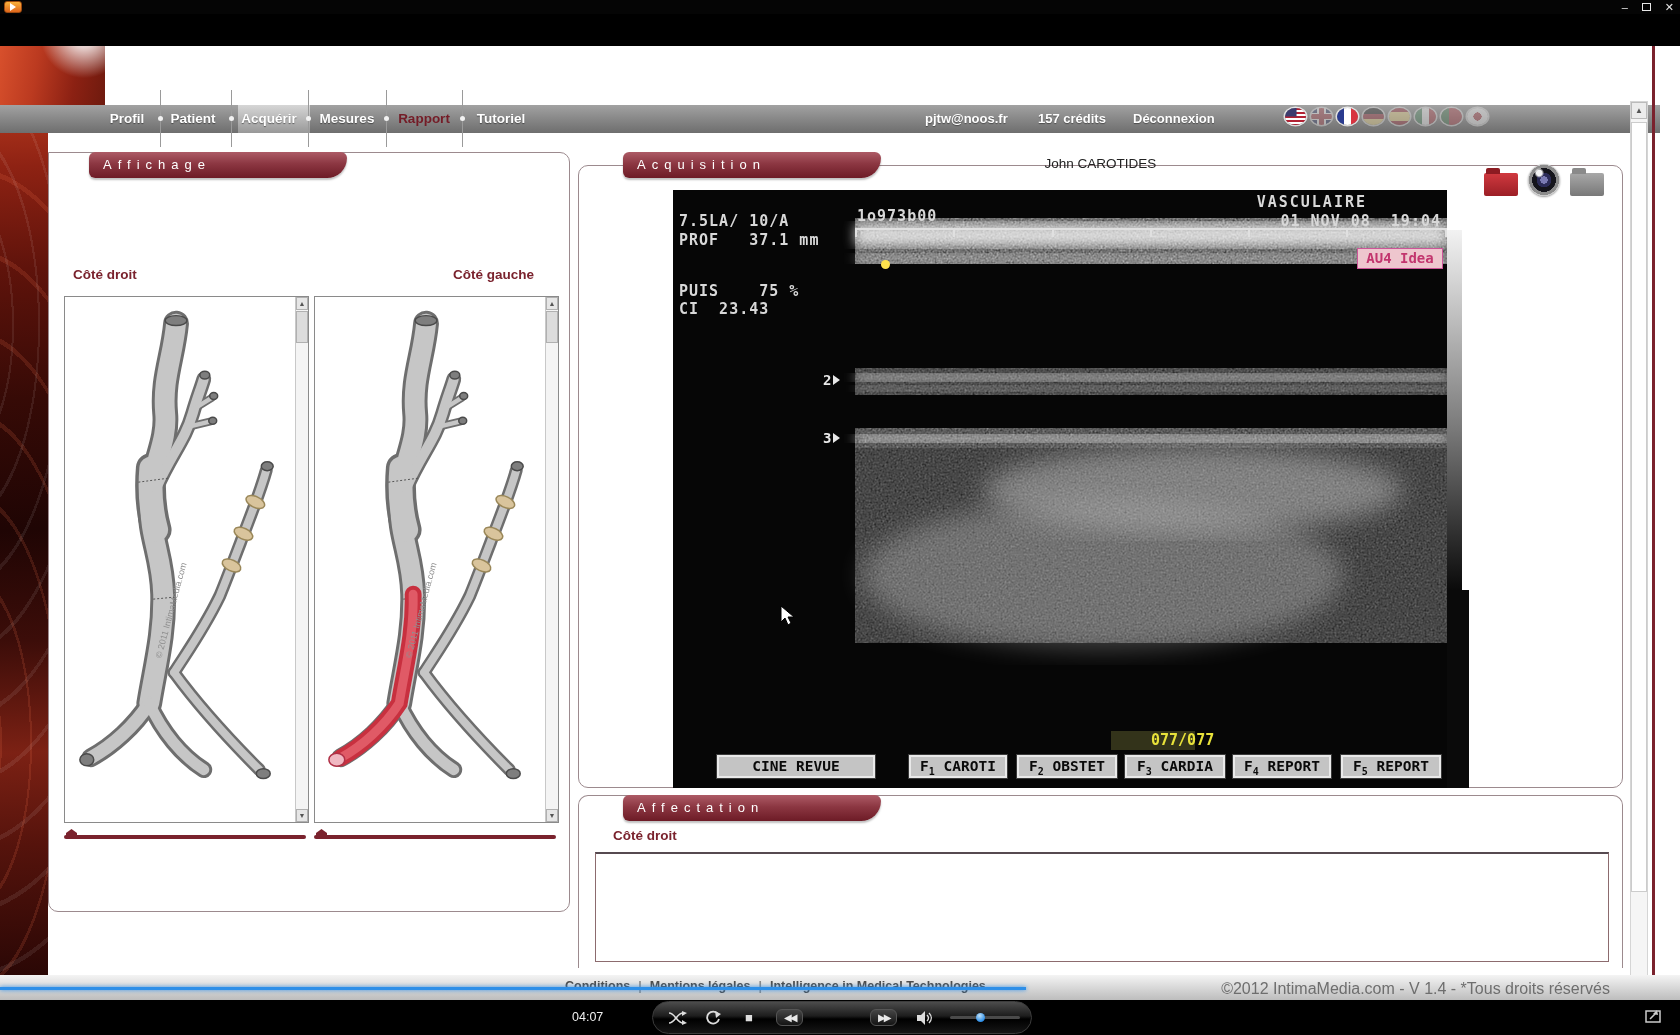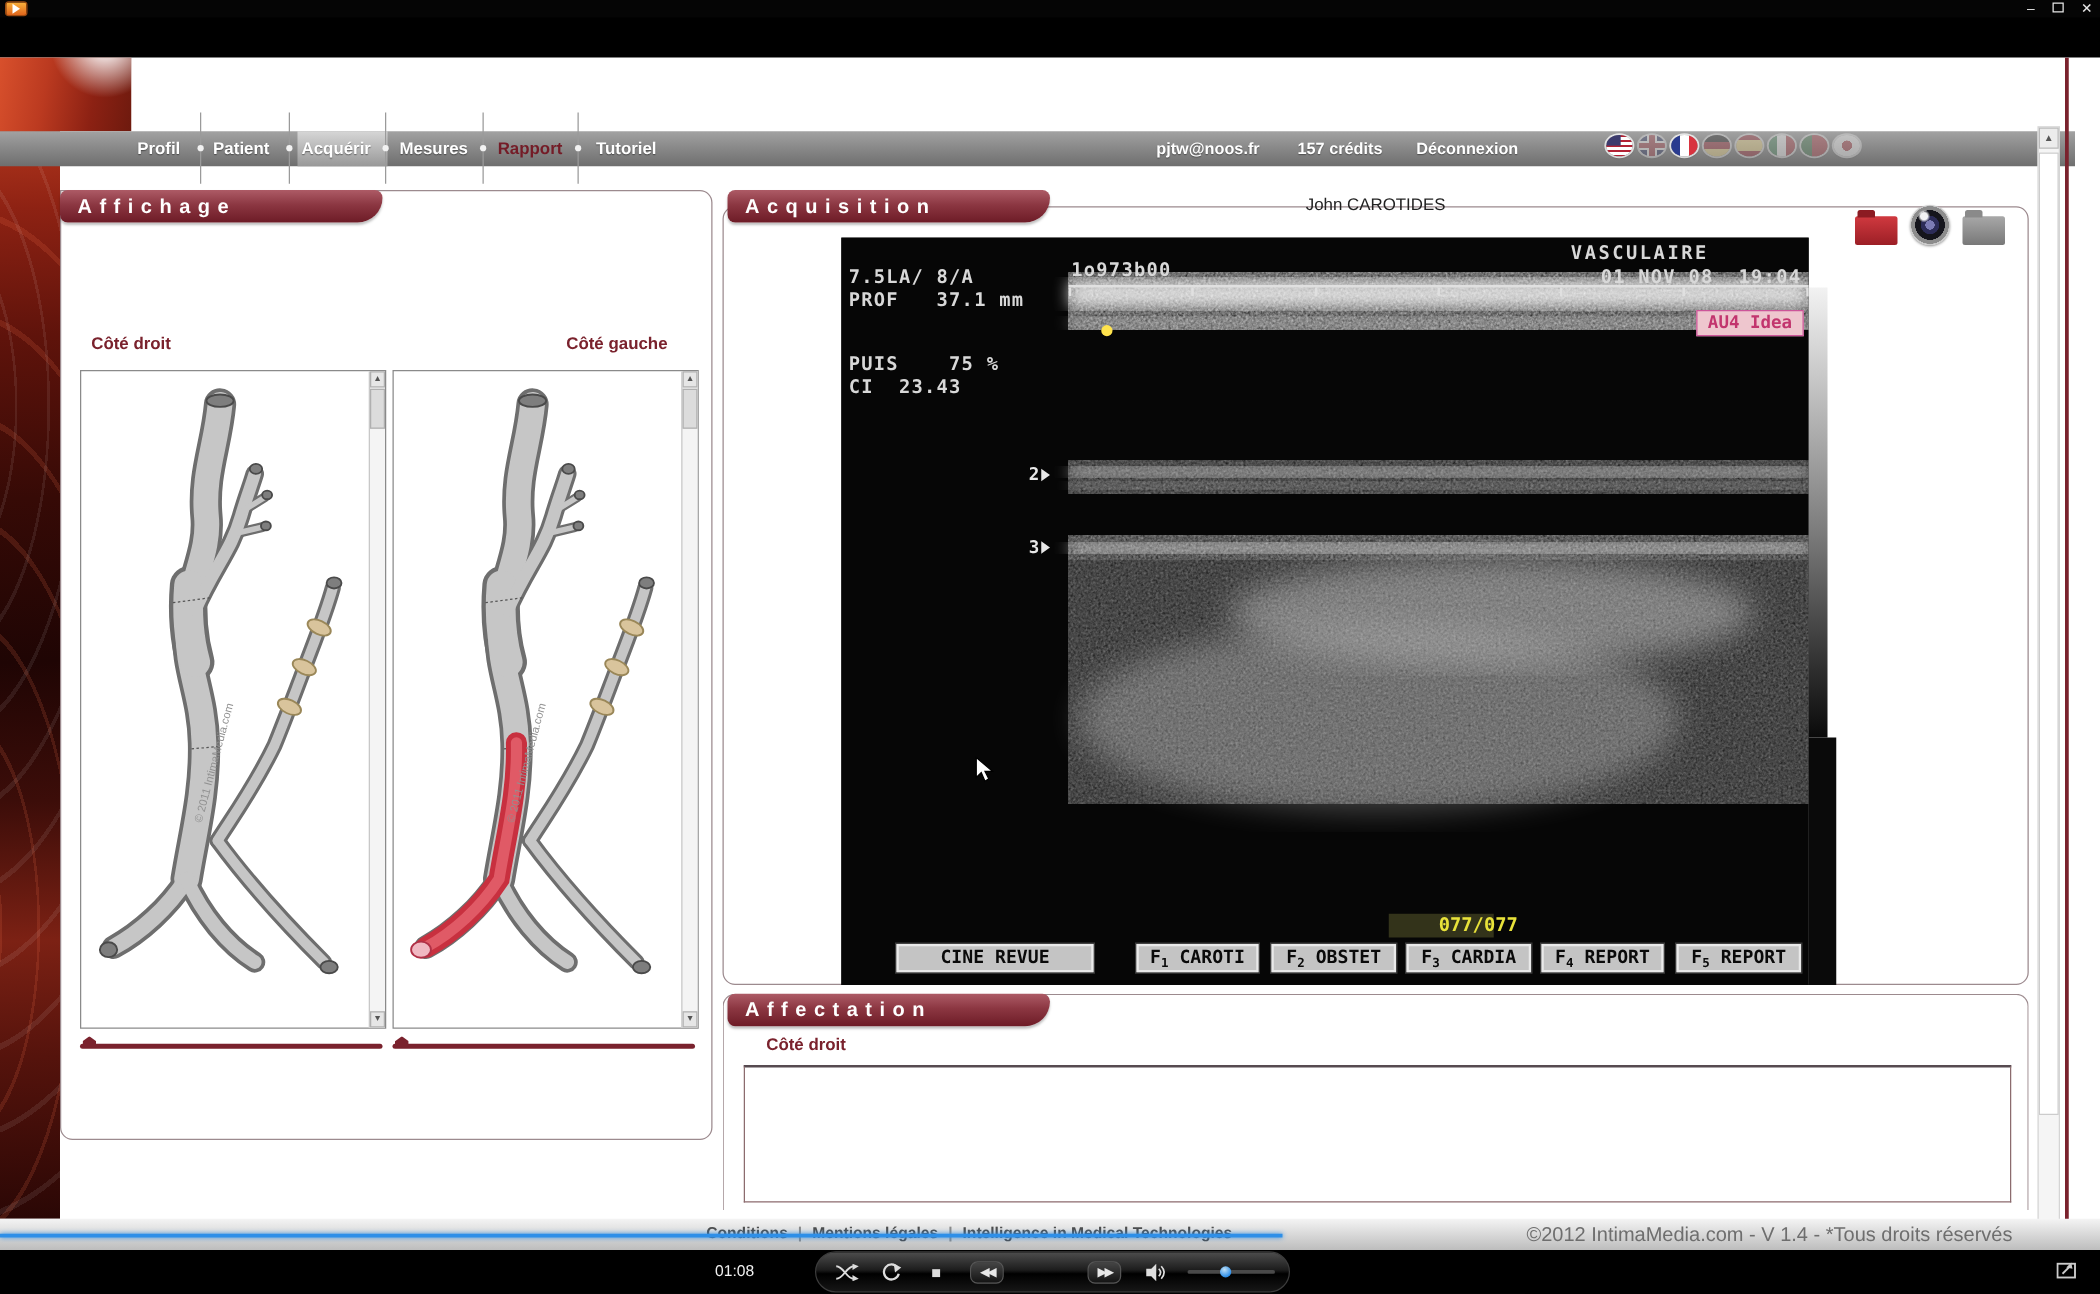--- a/index.html
+++ b/index.html
@@ -68,24 +68,24 @@
              linear-gradient(90deg,transparent 30%,#fff 30% 70%,transparent 70%),#29367c; }
   .flag-fr { background:linear-gradient(90deg,#2a3b8f 33%,#fff 33% 66%,#d8333f 66%); }
   .flag-de { background:linear-gradient(180deg,#222 33%,#c23 33% 66%,#e8c34a 66%); }
   .flag-es { background:linear-gradient(180deg,#c23 25%,#e8c34a 25% 75%,#c23 75%); }
   .flag-it { background:linear-gradient(90deg,#2f8a4c 33%,#fff 33% 66%,#d8333f 66%); }
   .flag-pt { background:linear-gradient(90deg,#2f7a3c 40%,#d8333f 40%); }
   .flag-jp { background:radial-gradient(circle at 50% 50%,#d8333f 0 30%,#fff 31%); }
 
   
   .panel { position:absolute; background:#fff; border:1px solid #9c8a8e; border-radius:10px; }
-  .panel-tab { position:absolute; height:26px; color:#fff; font-size:16px; font-weight:bold; letter-spacing:6px;
+  .panel-tab { position:absolute; height:26px; color:#fff; font-size:13px; font-weight:normal; letter-spacing:6px;
                padding:5px 0 0 14px; border-radius:8px 8px 26px 8px;
                background:linear-gradient(180deg,#ad5b66 0%,#8c3742 45%,#6d1b26 100%);
-               box-shadow:0 2px 2px rgba(0,0,0,.25); z-index:5; }
+               box-shadow:0 2px 2px rgba(0,0,0,.25); z-index:5;margin-left:41px; }
 
   .panel-affichage { left:48px; top:106px; width:522px; height:760px; border-radius:0 10px 10px 10px; }
   .cote-label { position:absolute; top:114px; color:#7a222d; font-weight:bold; font-size:13.5px; }
   .diagram-box { position:absolute; top:143px; width:245px; height:527px; border:1px solid #8a8a8a; background:#fff; }
   .box-scroll { position:absolute; right:0; top:0; width:13px; height:100%; background:#f4f4f4; border-left:1px solid #c8c8c8; }
   .box-scroll .sb-btn { position:absolute; left:0; width:12px; height:13px; background:#e6e6e6; border:1px solid #b0b0b0;
                         font-size:7px; color:#555; text-align:center; line-height:12px; }
   .box-scroll .sb-up { top:0; } .box-scroll .sb-down { bottom:0; }
   .box-scroll .sb-thumb { position:absolute; left:0; top:14px; width:12px; height:32px; background:#dcdcdc; border:1px solid #b0b0b0; }
   .hslider { position:absolute; top:682px; height:4px; background:#7a222d; border-radius:2px; }
@@ -347,21 +347,21 @@
         <rect x="182" y="178" width="592" height="27" filter="url(#noiseF)" opacity="0.5"></rect>
         <rect x="182" y="245" width="592" height="7" fill="#e0e0e0" filter="url(#blur6)" opacity="0.8"></rect>
         <rect x="182" y="238" width="592" height="20" filter="url(#noiseF)" opacity="0.6"></rect>
         <ellipse cx="520" cy="300" rx="210" ry="42" fill="#b8b8b8" filter="url(#blur12)" opacity="0.45"></ellipse>
         <ellipse cx="430" cy="385" rx="240" ry="75" fill="#8a8a8a" filter="url(#blur12)" opacity="0.45"></ellipse>
         <rect x="182" y="258" width="592" height="195" filter="url(#noiseF)" opacity="0.45"></rect>
       </svg>
 
       <span class="us-text" style="right:80px; top:3px; letter-spacing:2px">VASCULAIRE</span>
       <span class="us-text" style="right:6px; top:22px">01 NOV 08  19:04</span>
-      <span class="us-text" style="left:6px; top:22px">7.5LA/ 8/A</span>
+      <span class="us-text" style="left:6px; top:22px">7.5LA/ 10/A</span>
       <span class="us-text" style="left:6px; top:41px">PROF   37.1 mm</span>
       <span class="us-text" style="left:184px; top:17px">1o973b00</span>
       <span class="us-text" style="left:6px; top:92px">PUIS    75 %</span>
       <span class="us-text" style="left:6px; top:110px">CI  23.43</span>
 
       <div class="us-ruler">
         <i style="left:0"></i>
           <i style="left:98px"></i>
           <i style="left:197px"></i>
           <i style="left:295px"></i>
@@ -415,21 +415,21 @@
     <div class="footer">
       <div class="footer-links">
         <span class="lnk">Conditions</span><span class="sep">|</span><span class="lnk">Mentions légales</span><span class="sep">|</span><span class="lnk">Intelligence in Medical Technologies</span>
       </div>
       <span class="copyright">©2012 IntimaMedia.com - V 1.4 - *Tous droits réservés</span>
     </div>
     <div class="progressline"></div>
   </div>
 
   <div class="playerbar">
-    <span class="ptime">01:08</span>
+    <span class="ptime">04:07</span>
     <div class="pill"></div>
 
     <div class="pctl" style="left:668px">
       <svg width="20" height="14">
         <path d="M1,12 C7,12 9,2 15,2" stroke="#ddd" stroke-width="1.6" fill="none"></path>
         <path d="M1,2 C7,2 9,12 15,12" stroke="#ddd" stroke-width="1.6" fill="none"></path>
         <polygon points="14,0 19,2 14,5" fill="#ddd"></polygon>
           <polygon points="14,9 19,12 14,14" fill="#ddd"></polygon>
       </svg>
     </div>

